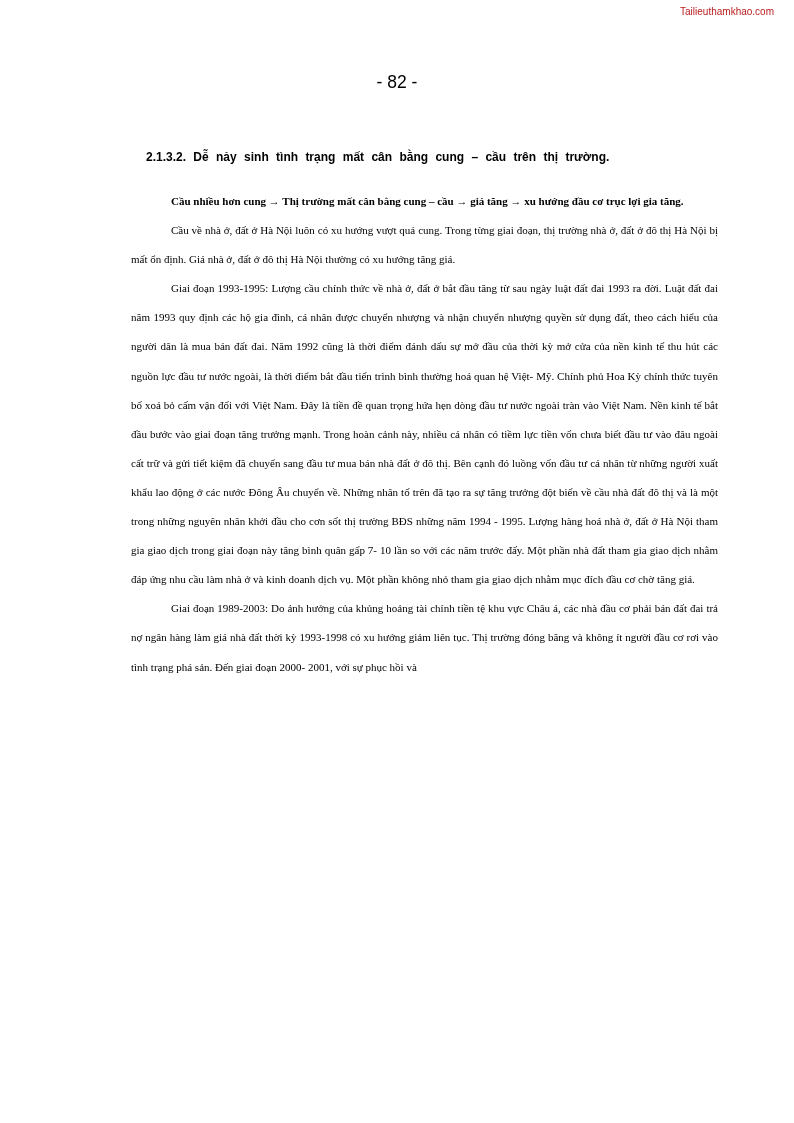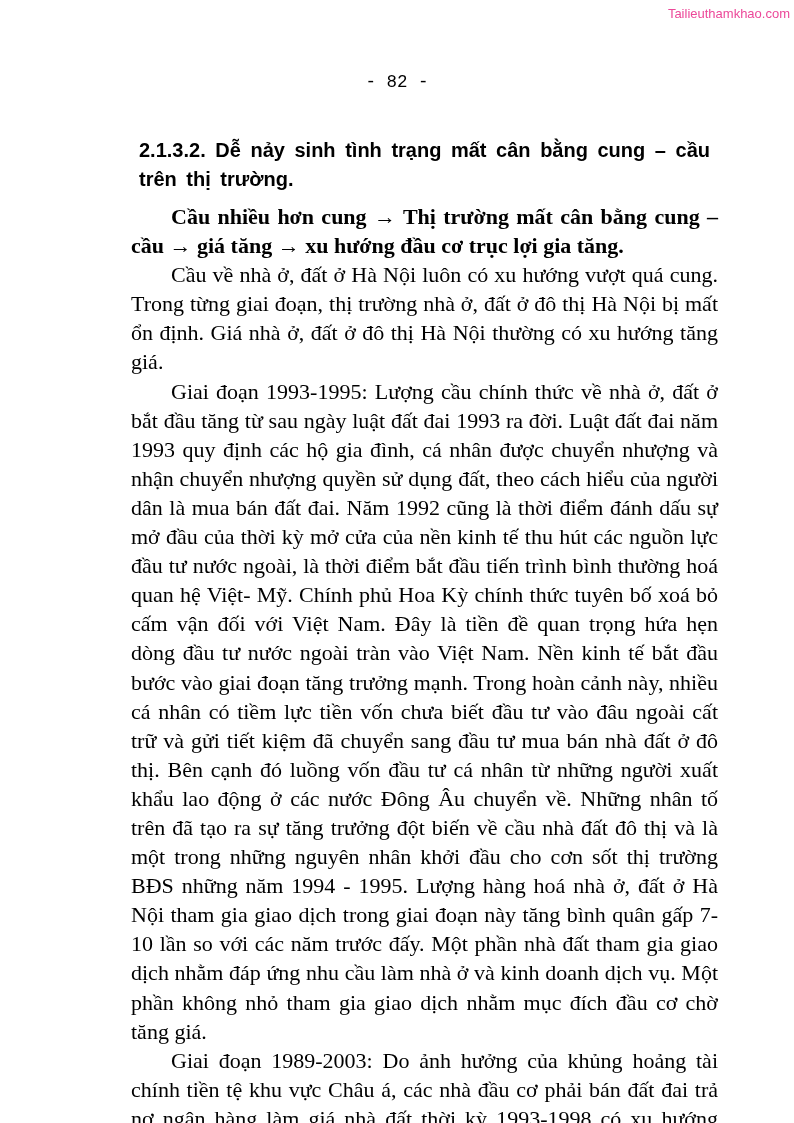--- a/index.html
+++ b/index.html
@@ -10,54 +10,54 @@
     body {
       width: 794px;
       height: 1123px;
       position: relative;
       overflow: hidden;
       color: #000000;
     }
     .watermark {
       position: absolute;
       top: 6px;
-      right: 4px;
+      right: 20px;
       font-family: "Liberation Sans", sans-serif;
-      font-size: 13px;
-      color: #ec4899;
+      font-size: 10px;
+      color: #b91c1c;
       letter-spacing: 0px;
     }
     .page-number {
       position: absolute;
       top: 72px;
       left: 0;
       width: 794px;
       text-align: center;
-      font-family: Liberation Mono, monospace;
+      font-family: Liberation Sans, sans-serif;
       font-size: 17.5px;
     }
     .content {
       position: absolute;
       left: 131px;
       top: 128px;
       width: 587px;
     }
     .heading {
       font-family: "Liberation Sans", sans-serif;
       font-weight: bold;
-      font-size: 20px;
+      font-size: 12px;
       line-height: 29px;
       text-align: justify;
       text-align-last: left;
-      margin: 8px;
+      margin: 15px;
       word-spacing: 4px;
     }
     .p {
       font-family: "Liberation Serif", serif;
-      font-size: 22px;
+      font-size: 11px;
       line-height: 29.1px;
       text-align: justify;
       margin: 0;
       text-indent: 40px;
     }
     .p.bold {
       font-weight: bold;
       margin-top: 2px;
     }
     .it {

